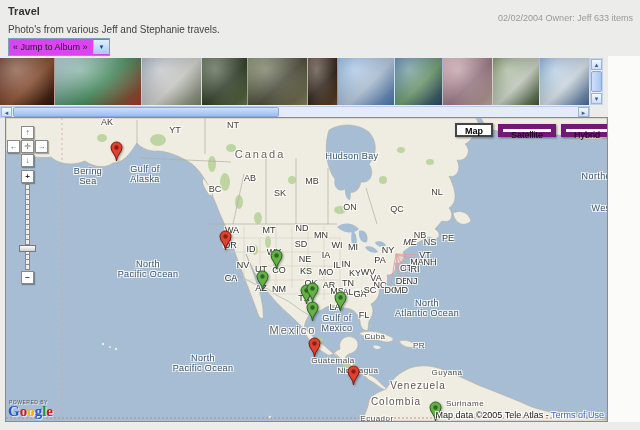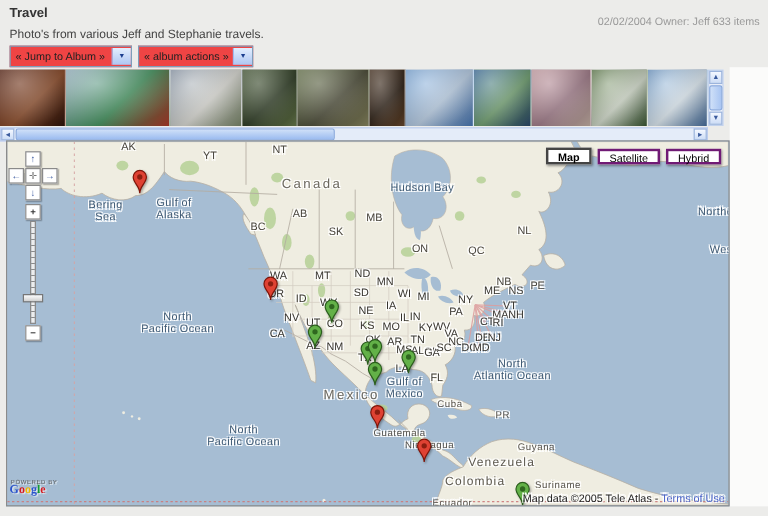--- a/index.html
+++ b/index.html
@@ -5,21 +5,21 @@
   html,body{margin:0;padding:0;}
   body{font-family:"Liberation Sans",sans-serif;background:#ececea;}
   #page{position:relative;width:640px;height:430px;background:#ececea;overflow:hidden;}
 
   
   .page-title{position:absolute;left:8px;top:5px;font-size:11px;font-weight:bold;color:#333;}
   .page-subtitle{position:absolute;left:8px;top:24px;font-size:10px;color:#444;}
   .page-meta{position:absolute;right:7px;top:13px;font-size:9px;color:#999;}
 
   
-  .dropdown{position:absolute;top:38px;height:16px;background:#ef4444;border:1px solid #7f9db9;
+  .dropdown{position:absolute;top:38px;height:16px;background:#d946ef;border:1px solid #7f9db9;
     display:flex;align-items:center;justify-content:space-between;cursor:default;}
   .dd-label{font-size:9px;color:#222;padding-left:4px;white-space:nowrap;overflow:hidden;}
   .dd-btn{width:15px;height:14px;margin:0;background:linear-gradient(#e3eefe,#aec6f2);
     border-left:1px solid #9ebcf0;display:flex;align-items:center;justify-content:center;
     font-size:6px;color:#1b3e8f;}
   #dd1{left:8px;width:100px;}
   #dd2{left:115px;width:94px;}
 
   
   .thumbstrip{position:absolute;left:0;top:58px;height:47px;width:590px;display:flex;background:#ddd;}
@@ -60,21 +60,21 @@
 
   .pin{position:absolute;width:13px;height:21px;margin-left:-6px;margin-top:-20px;z-index:5;}
   .pin svg{display:block;filter:drop-shadow(1px 1px 1px rgba(0,0,0,.35));}
   .pin.red .pb{fill:#df4233;stroke:#7e1408;stroke-width:1;}
   .pin.red .pd{fill:#8c1e10;}
   .pin.green .pb{fill:#63b148;stroke:#2b5e1d;stroke-width:1;}
   .pin.green .pd{fill:#2f671f;}
 
   
   .maptype{position:absolute;top:6px;left:449px;display:flex;gap:5px;z-index:8;}
-  .maptype-btn{background:#fff;border:2px solid #701a75;color:#000;font-size:9px;
+  .maptype-btn{background:#fff;border:5px solid #701a75;color:#000;font-size:9px;
     padding:1px 8px;height:13px;line-height:11px;box-sizing:border-box;box-shadow:1px 1px 2px rgba(0,0,0,.4);}
   .maptype-btn.sel{font-weight:bold;border:2px solid #444;height:14px;margin-top:-1px;}
 
   
   .ctl-btn{position:absolute;width:13px;height:13px;background:#fff;border:1px solid #8a8a8a;
     box-sizing:border-box;display:flex;align-items:center;justify-content:center;
     font-size:8px;color:#3b5aa0;box-shadow:1px 1px 1px rgba(0,0,0,.3);z-index:9;line-height:1;}
   #pan-up{left:15px;top:8px;}
   #pan-left{left:1px;top:22px;}
   #pan-center{left:15px;top:22px;color:#777;}
@@ -85,43 +85,39 @@
   .zoom-track{position:absolute;left:19px;top:66px;width:5px;height:86px;z-index:9;
     background:repeating-linear-gradient(#ededed 0 4px,#8a8a8a 4px 5px);
     border:1px solid #8a8a8a;box-sizing:border-box;}
   .zoom-thumb{position:absolute;left:13px;top:127px;width:17px;height:7px;z-index:10;
     background:linear-gradient(#fefefe,#cfcfcf);border:1px solid #777;box-sizing:border-box;}
 
   
   .powered{position:absolute;left:3px;top:281px;font-size:5px;color:#5a5a5a;letter-spacing:.5px;z-index:8;
     text-shadow:1px 1px 0 rgba(255,255,255,.7);}
   .glogo{position:absolute;left:2px;top:285px;font-family:"Liberation Serif",serif;font-weight:bold;
-    font-size:10px;z-index:8;text-shadow:1px 1px 1px rgba(255,255,255,.8);}
+    font-size:15px;z-index:8;text-shadow:1px 1px 1px rgba(255,255,255,.8);}
   .attrib{position:absolute;right:3px;top:292px;font-size:9px;color:#222;z-index:8;white-space:nowrap;
     text-shadow:1px 1px 0 #fff,-1px -1px 0 #fff,1px -1px 0 #fff,-1px 1px 0 #fff;}
   .attrib .terms{color:#4a63c8;cursor:pointer;}
 
   
   .right-gutter{position:absolute;left:608px;top:56px;width:32px;height:366px;background:#fbfbfa;}
 </style>
 </head>
 <body>
 
 <div id="page">
 
   <div class="page-title">Travel</div>
   <div class="page-subtitle">Photo's from various Jeff and Stephanie travels.</div>
   <div class="page-meta">02/02/2004 Owner: Jeff 633 items</div>
 
   <div class="dropdown" id="dd1">
     <span class="dd-label">« Jump to Album »</span>
-    <span class="dd-btn">▼</span>
-  </div>
-  <div class="dropdown" id="dd2">
-    <span class="dd-label">« album actions »</span>
     <span class="dd-btn">▼</span>
   </div>
 
   <div class="thumbstrip">
       <div class="thumb" style="width: 55px; background: linear-gradient(135deg, rgb(93, 42, 26) 0%, rgb(138, 74, 40) 55%, rgb(46, 20, 12) 100%);"></div>
       <div class="thumb" style="width: 87px; background: linear-gradient(135deg, rgb(157, 184, 200) 0%, rgb(63, 143, 90) 55%, rgb(180, 59, 42) 100%);"></div>
       <div class="thumb" style="width: 60px; background: linear-gradient(135deg, rgb(142, 155, 172) 0%, rgb(216, 216, 210) 55%, rgb(125, 138, 109) 100%);"></div>
       <div class="thumb" style="width: 46px; background: linear-gradient(135deg, rgb(74, 93, 58) 0%, rgb(44, 58, 34) 55%, rgb(107, 125, 78) 100%);"></div>
       <div class="thumb" style="width: 60px; background: linear-gradient(135deg, rgb(109, 122, 82) 0%, rgb(74, 74, 54) 55%, rgb(140, 138, 98) 100%);"></div>
       <div class="thumb" style="width: 30px; background: linear-gradient(135deg, rgb(74, 53, 36) 0%, rgb(42, 29, 18) 55%, rgb(107, 74, 46) 100%);"></div>
@@ -310,21 +306,21 @@
         <div class="mlabel prov" style="left: 344px; top: 89px;">ON</div>
         <div class="mlabel prov" style="left: 391px; top: 91px;">QC</div>
         <div class="mlabel prov" style="left: 431px; top: 74px;">NL</div>
         <div class="mlabel prov" style="left: 414px; top: 117px;">NB</div>
         <div class="mlabel prov" style="left: 424px; top: 124px;">NS</div>
         <div class="mlabel prov" style="left: 442px; top: 120px;">PE</div>
         <div class="mlabel state" style="left: 226px; top: 112px;">WA</div>
         <div class="mlabel state" style="left: 263px; top: 112px;">MT</div>
         <div class="mlabel state" style="left: 296px; top: 110px;">ND</div>
         <div class="mlabel state" style="left: 315px; top: 117px;">MN</div>
-        <div class="mlabel state" style="left: 404px; top: 124px;">ME</div>
+        <div class="mlabel state" style="left: 404px; top: 124px; font-style: italic;">ME</div>
         <div class="mlabel state" style="left: 224px; top: 127px;">OR</div>
         <div class="mlabel state" style="left: 245px; top: 131px;">ID</div>
         <div class="mlabel state" style="left: 268px; top: 134px;">WY</div>
         <div class="mlabel state" style="left: 295px; top: 126px;">SD</div>
         <div class="mlabel state" style="left: 331px; top: 127px;">WI</div>
         <div class="mlabel state" style="left: 347px; top: 129px;">MI</div>
         <div class="mlabel state" style="left: 382px; top: 132px;">NY</div>
         <div class="mlabel state" style="left: 419px; top: 137px;">VT</div>
         <div class="mlabel state" style="left: 237px; top: 147px;">NV</div>
         <div class="mlabel state" style="left: 255px; top: 151px;">UT</div>

